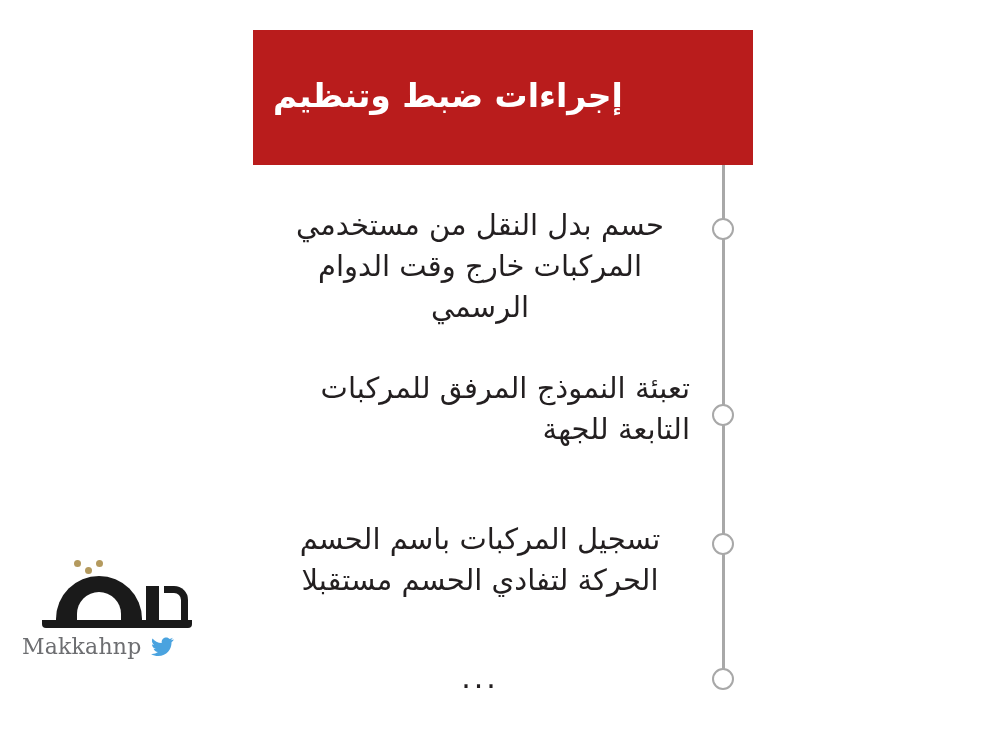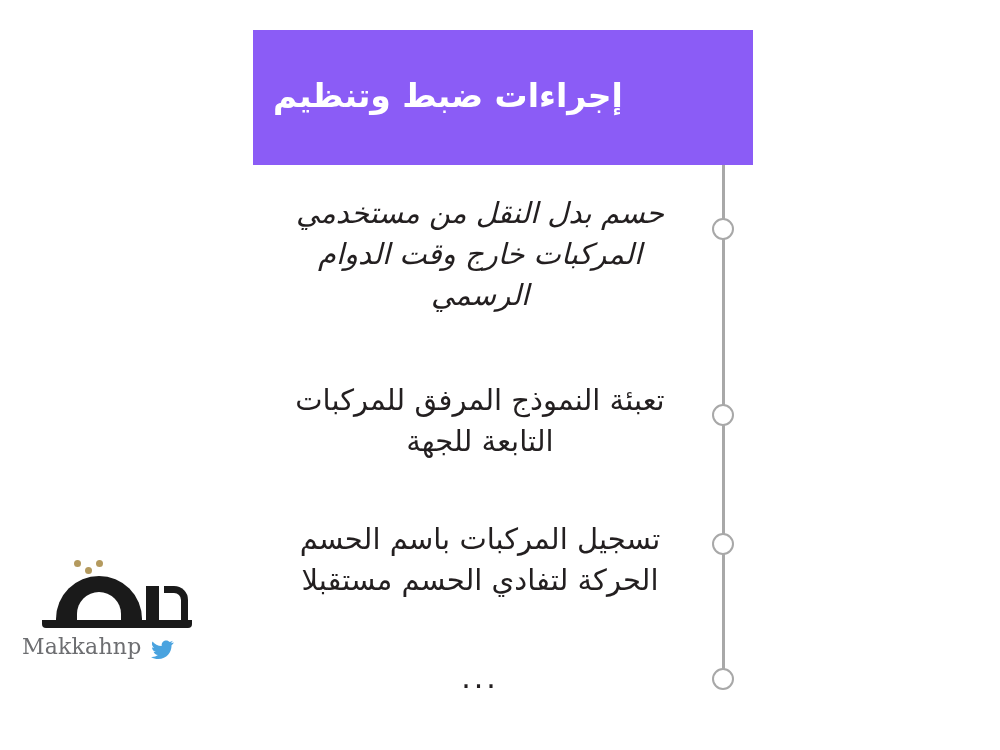--- a/index.html
+++ b/index.html
@@ -15,21 +15,21 @@
     position: relative;
   }
 
   
   .banner {
     position: absolute;
     left: 253px;
     top: 30px;
     width: 500px;
     height: 135px;
-    background: #8b5cf6;
+    background: #b91c1c;
     box-sizing: border-box;
     display: flex;
     flex-direction: column;
     align-items: flex-end;
     justify-content: center;
     padding: 6px 20px 10px 20px;
   }
   .banner-line {
     color: #ffffff;
     font-size: 33px;
@@ -69,22 +69,22 @@
     position: absolute;
     right: 310px;       
     width: 420px;
     text-align: center;
     direction: rtl;
     color: #231f20;
     font-size: 29px;
     line-height: 1.42;
     font-weight: normal;
   }
-  .step.s1 { top: 193px; font-style: italic; }
-  .step.s2 { top: 380px; }
+  .step.s1 { top: 205px; }
+  .step.s2 { top: 368px; text-align: right; }
   .step.s3 { top: 519px; }
 
   .ellipsis {
     position: absolute;
     right: 310px;
     width: 420px;
     text-align: center;
     top: 660px;
     color: #231f20;
     font-size: 30px;
@@ -167,21 +167,21 @@
     border-radius: 50%;
     background: #b49a5e;
   }
   .logo-dots i:nth-child(2) { margin-top: 7px; }
 
   .logo-handle-row {
     position: absolute;
     left: 0;
     top: 74px;
     display: flex;
-    align-items: flex-end;
+    align-items: center;
     gap: 10px;
   }
   .tw-bird {
     width: 23px;
     height: 19px;
     flex: 0 0 auto;
   }
   .logo-user {
     font-family: "DejaVu Serif", "Liberation Serif", serif;
     font-size: 22px;

